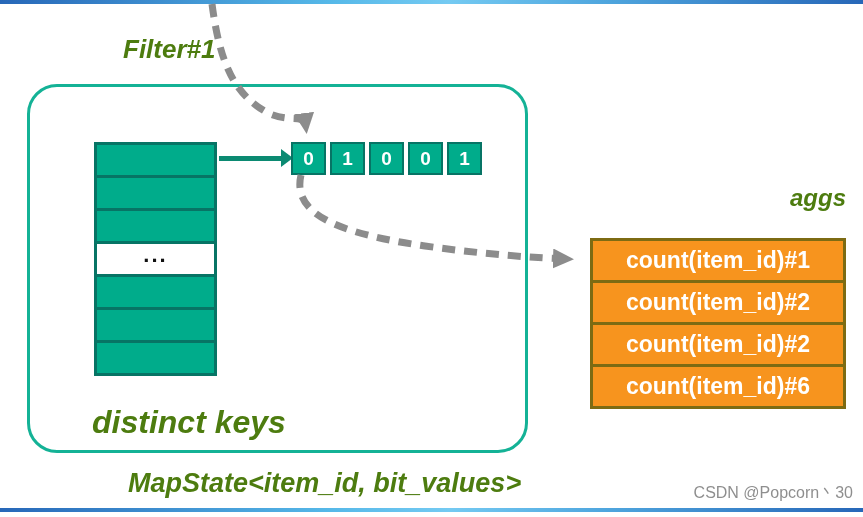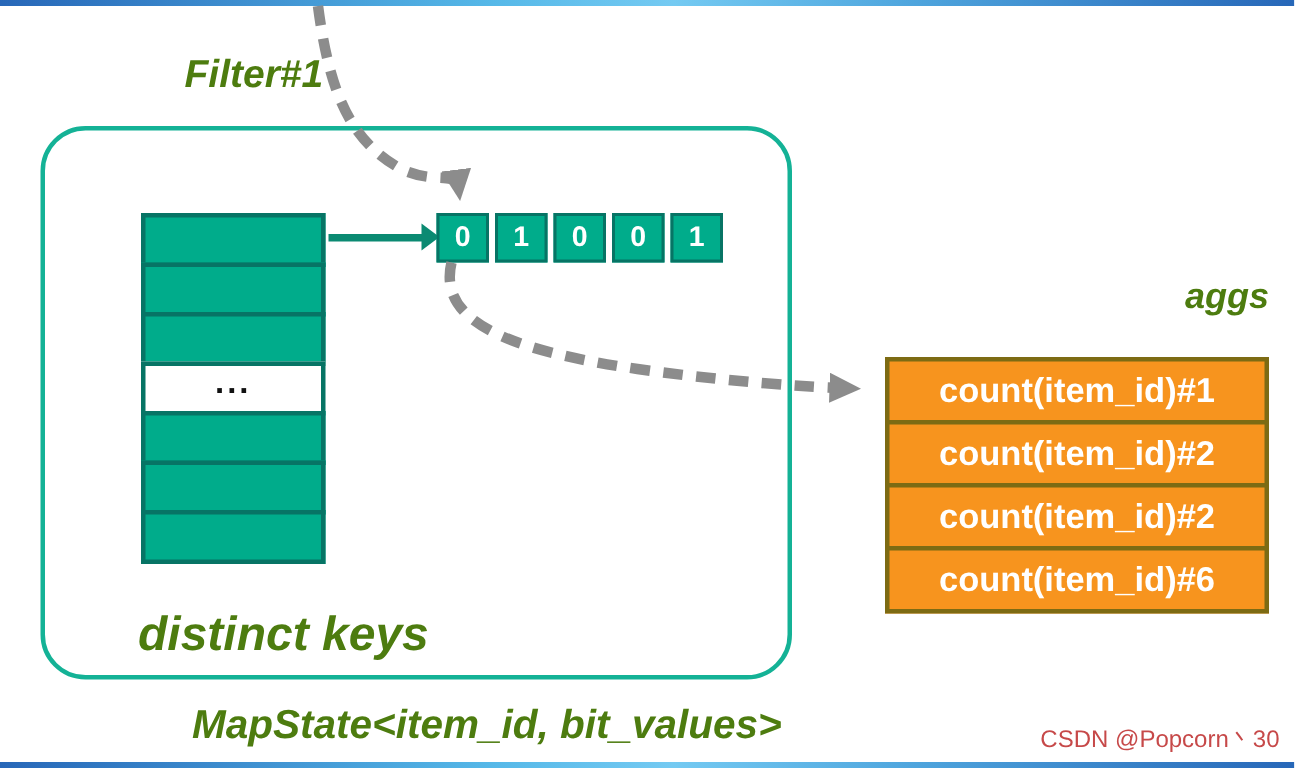--- a/index.html
+++ b/index.html
@@ -32,21 +32,21 @@
   .bitrow .bit{box-sizing:border-box;width:35px;height:33px;background:#00AC8B;border:2px solid #077465;
                color:#fff;font-weight:700;font-size:19px;display:flex;align-items:center;justify-content:center;}
 
   .aggtable{position:absolute;left:590px;top:238px;width:300px;}
   .aggtable .row{box-sizing:border-box;width:256px;height:45px;background:#F7941E;
                  border:3px solid #7D6B13;margin-top:-3px;color:#fff;font-weight:600;font-size:23px;
                  display:flex;align-items:center;justify-content:center;white-space:nowrap;}
   .aggtable .row:first-child{margin-top:0;}
 
   .watermark{position:absolute;left:672px;top:483px;width:181px;text-align:right;
-             color:#b91c1c;opacity:.8;font-size:16px;font-weight:400;white-space:nowrap;}
+             color:#737373;opacity:.8;font-size:16px;font-weight:400;white-space:nowrap;}
 
   svg.overlay{position:absolute;left:0;top:0;pointer-events:none;}
 </style>
 </head>
 <body>
 
 <div class="stage">
 
   <div class="bar top"></div>
   <div class="bar bottom"></div>

